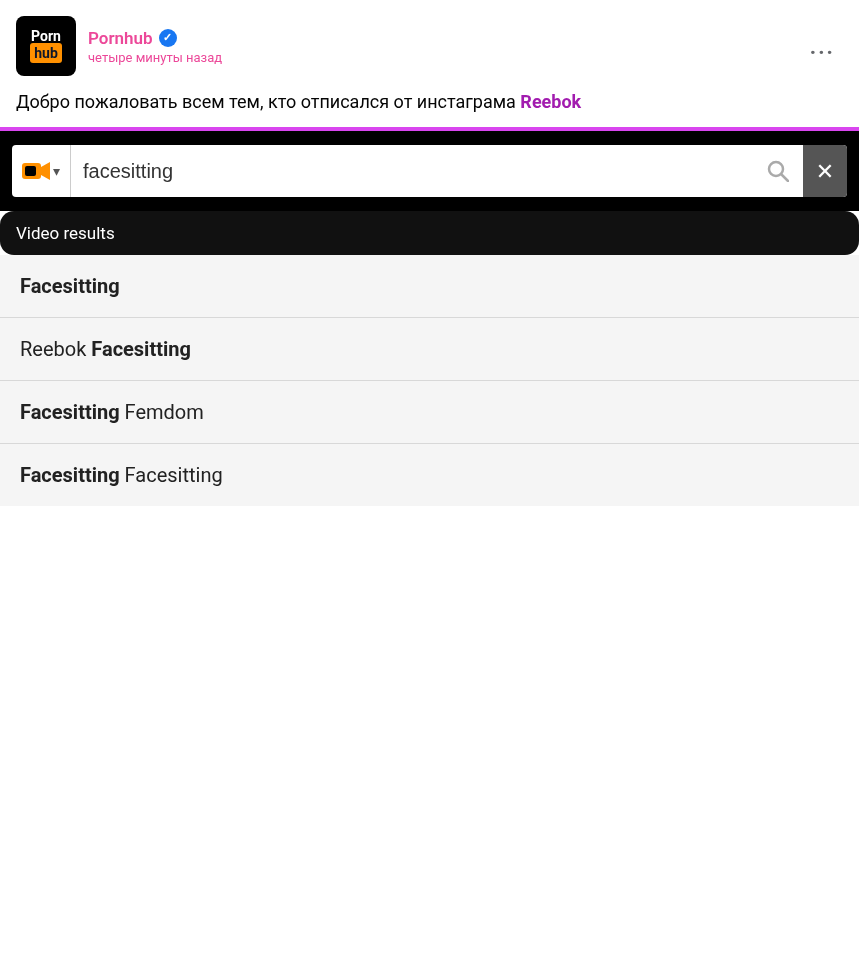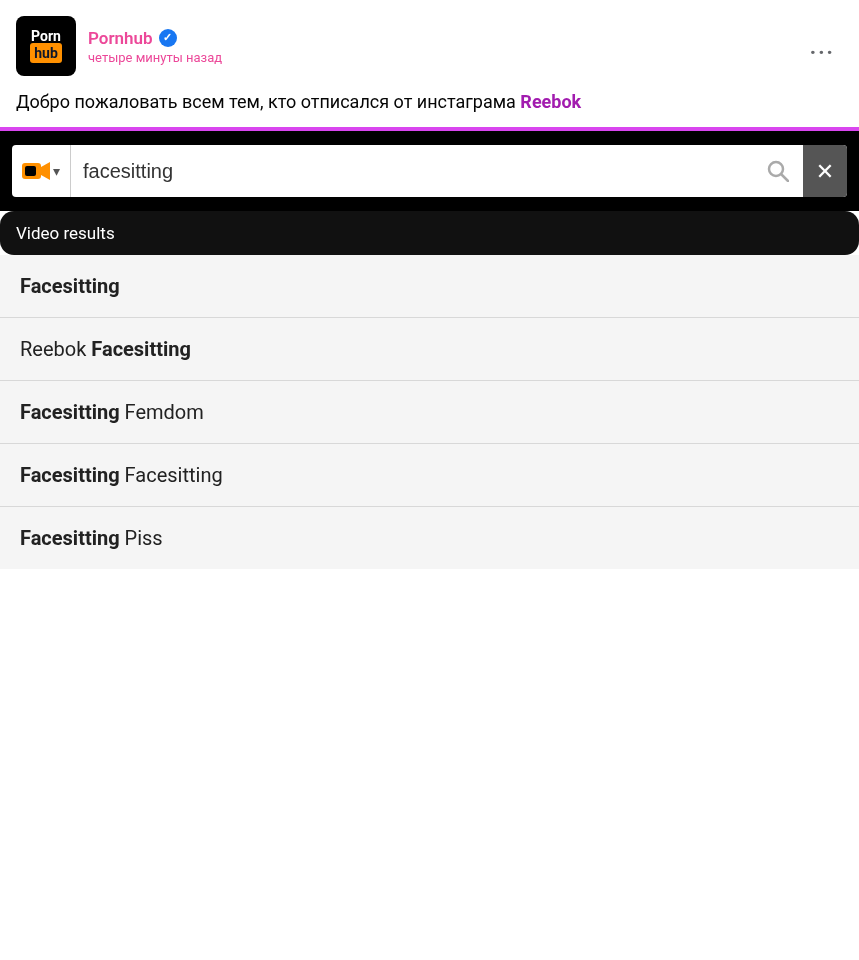--- a/index.html
+++ b/index.html
@@ -291,19 +291,14 @@
       <span class="bold">Facesitting</span><span class="normal"> Femdom</span>
     </span>
   </div>
 
   <div class="result-item">
     <span class="result-text">
       <span class="bold">Facesitting</span><span class="normal"> Facesitting</span>
     </span>
   </div>
 
-  <div class="result-item">
-    <span class="result-text">
-      <span class="bold">Facesitting</span><span class="normal"> Piss</span>
-    </span>
-  </div>
 
 </div>
 
 </body></html>

